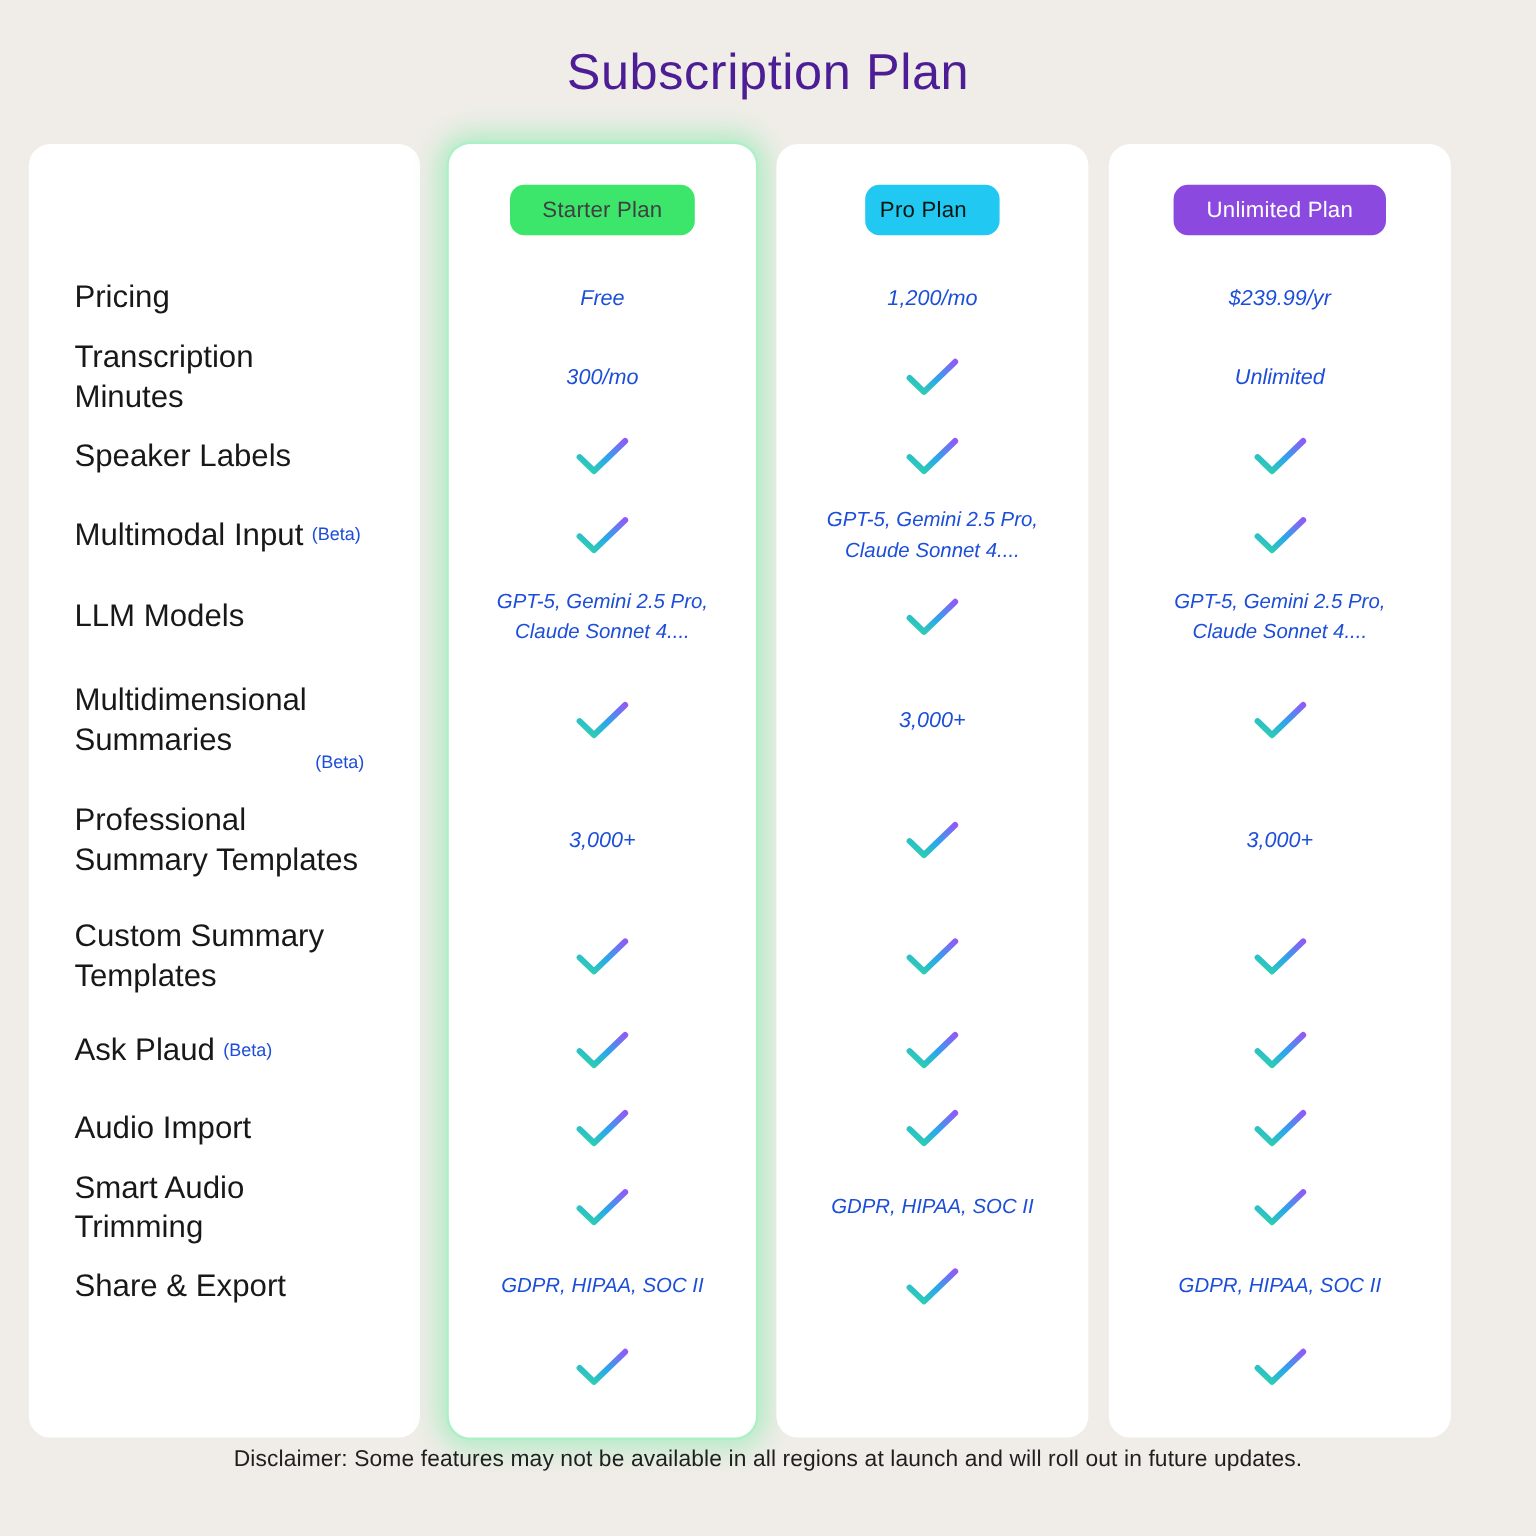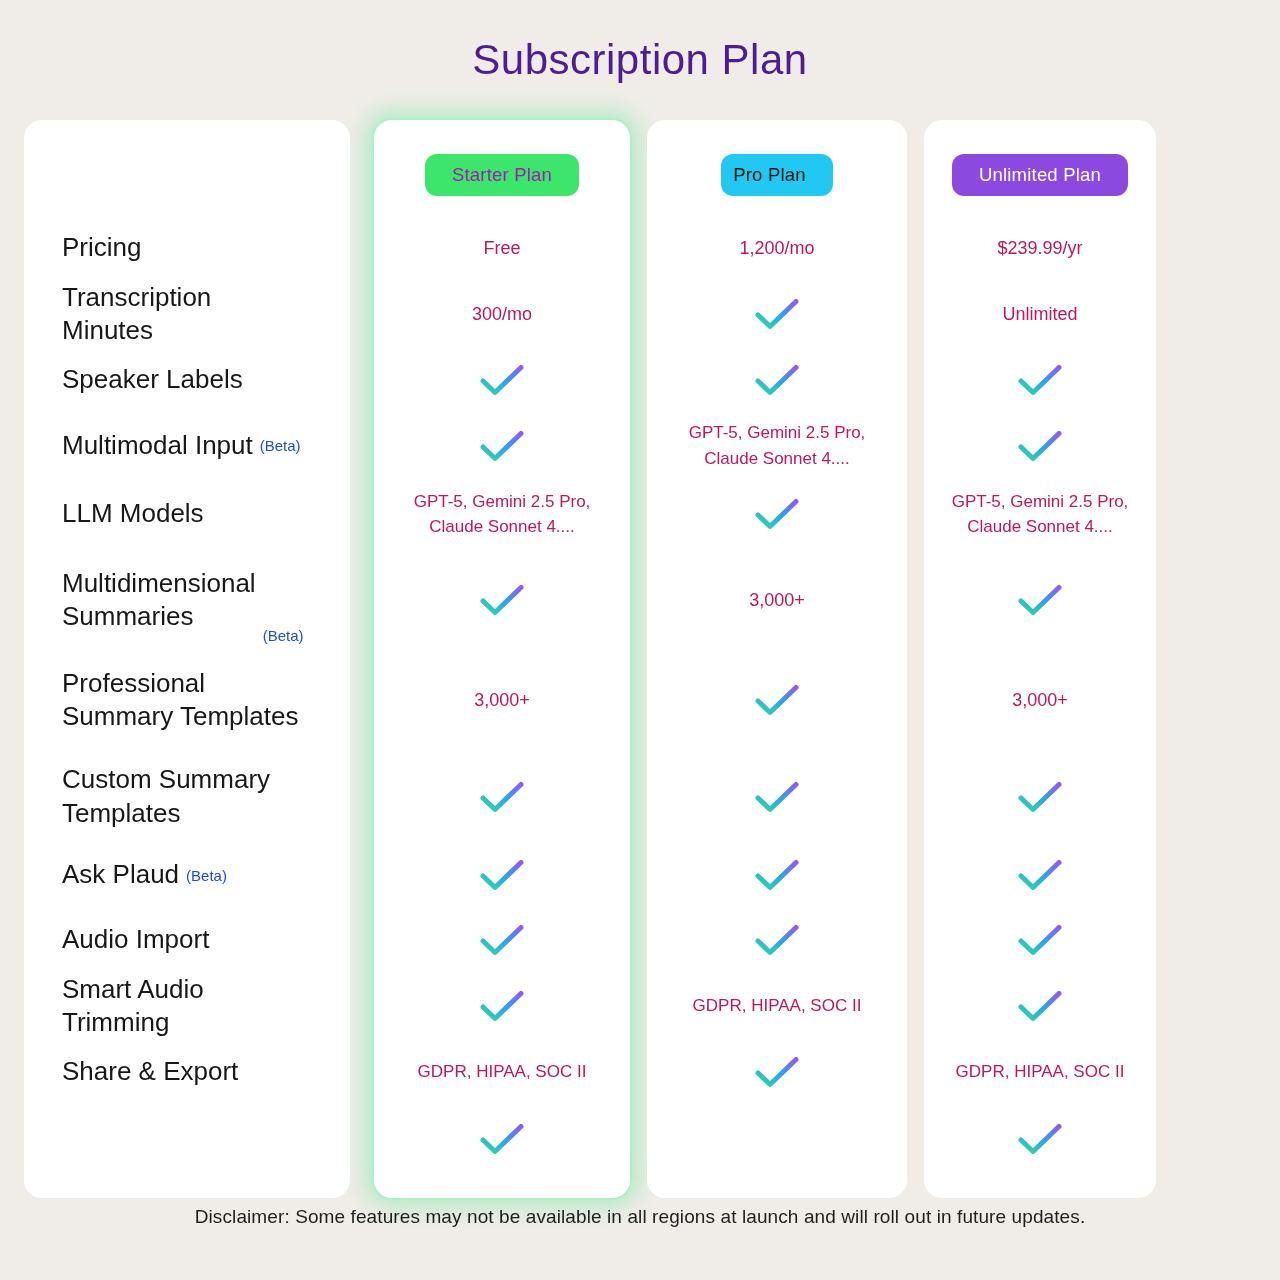--- a/index.html
+++ b/index.html
@@ -31,21 +31,21 @@
     grid-template-rows: 95px 66px 66px 66px 65px 72px 100px 100px 93px 64px 66px 66px 66px 67px;
     align-content: start;
   }
   .features-card { width: 326px; margin-right: 24px; }
   .plan-card { text-align: center; }
   .plan-card.starter {
     width: 256px; margin-right: 17px;
     box-shadow: 0 0 0 2px #AEF0C6, 0 0 22px 9px rgba(98, 233, 150, 0.45);
   }
   .plan-card.pro { width: 260px; margin-right: 17px; }
-  .plan-card.unlimited { width: 232px; }
+  .plan-card.unlimited { width: 285px; }
   .row {
     display: flex;
     align-items: center;
     justify-content: center;
   }
   .features-card .row {
     justify-content: flex-start;
     padding: 0 55px 0 38px;
     text-align: left;
   }
@@ -65,27 +65,28 @@
   }
   .pill {
     display: inline-block;
     padding: 10px 27px;
     border-radius: 12px;
     font-size: 18.5px;
     font-weight: 500;
     letter-spacing: 0.2px;
     cursor: pointer;
   }
-  .pill.starter-pill { background: #3CE66A; color: #a21caf; }
+  .pill.starter-pill { background: #3CE66A; color: #404040; }
   .pill.pro-pill { background: #20C8F2; color: #0b1510; padding-left: 12px; }
   .pill.unlimited-pill { background: #8B49E0; color: #ffffff; }
   .value {
     font-size: 18px;
-    color: #be185d;
+    color: #1d4ed8;
     line-height: 1.5;
+    font-style: italic;
   }
   .value.small {
     font-size: 17px;
     white-space: pre-line;
   }
   .check {
     width: 44px;
     height: 32px;
     display: block;
   }

